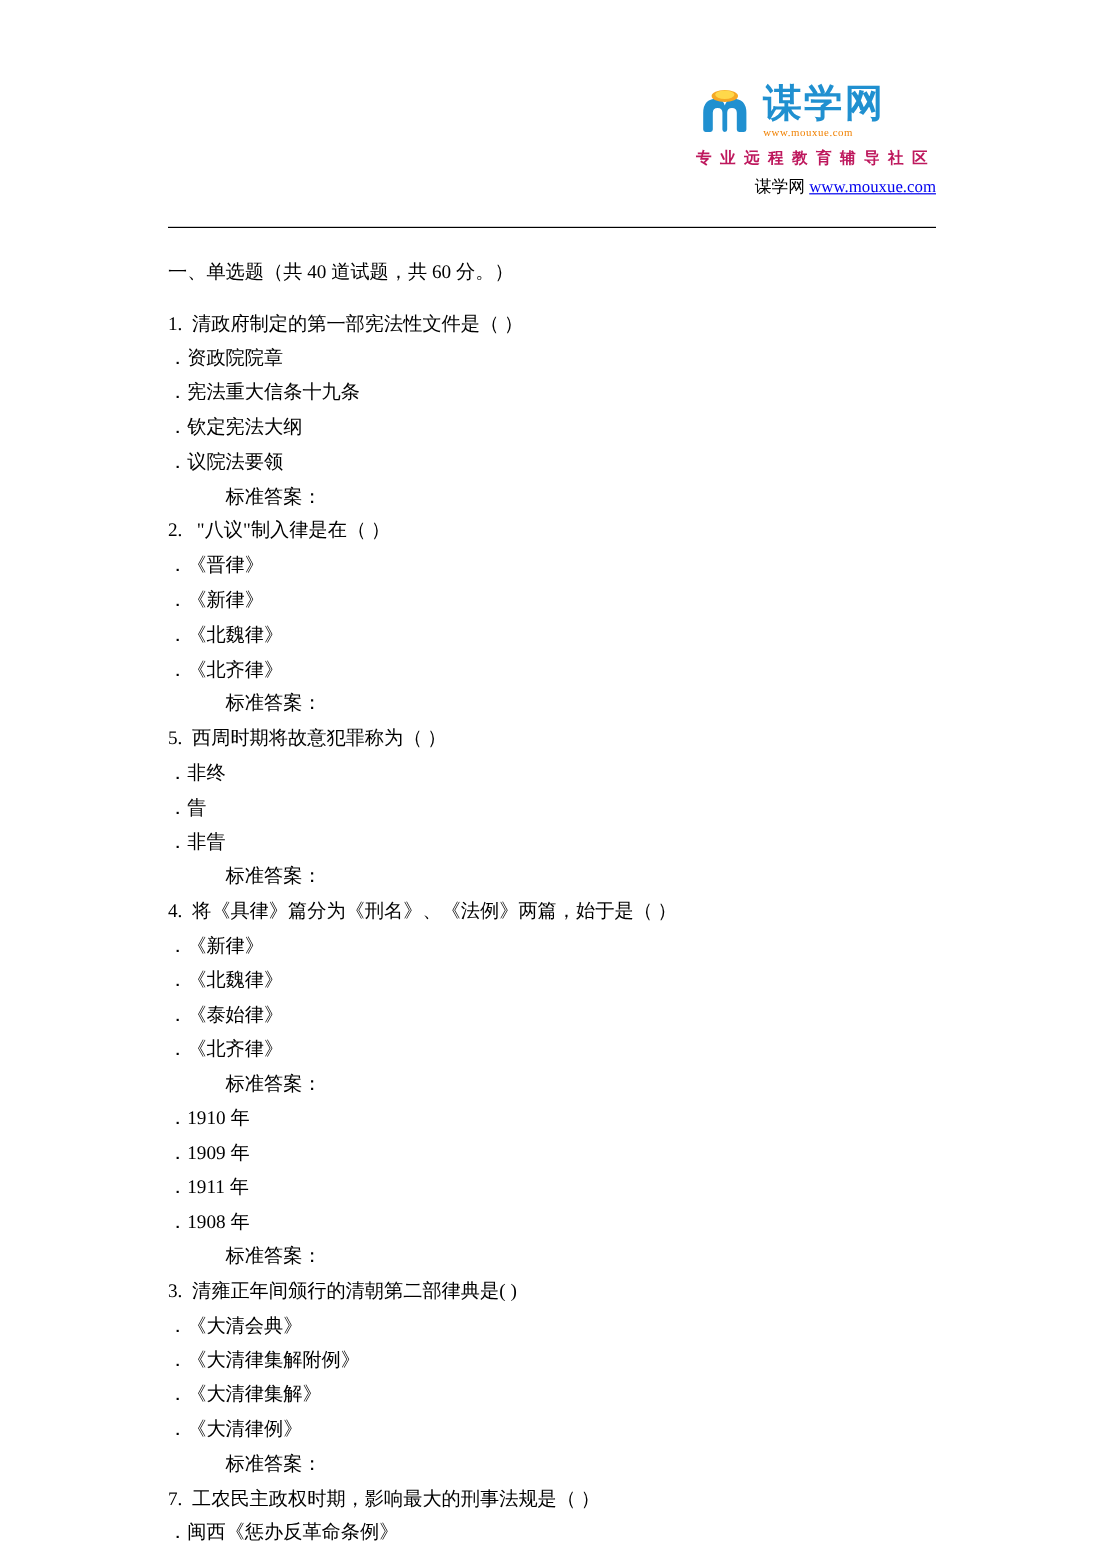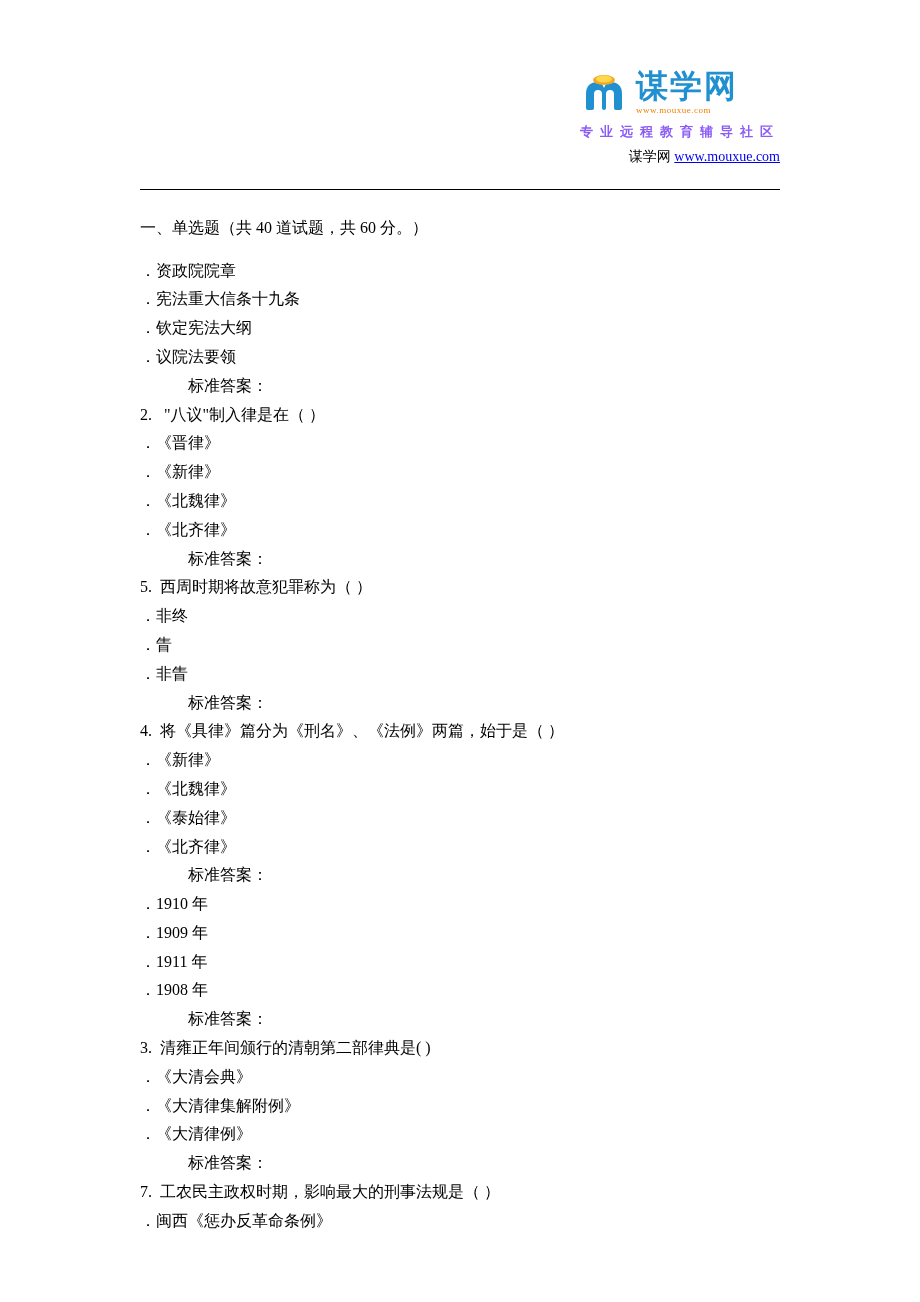--- a/index.html
+++ b/index.html
@@ -51,21 +51,21 @@
       letter-spacing: 2px;
       font-family: "Microsoft YaHei", sans-serif;
     }
     .logo-url {
       font-size: 9px;
       color: #f08000;
       letter-spacing: 0.5px;
     }
     .logo-tagline {
       font-size: 13px;
-      color: #8b5cf6;
+      color: #be185d;
       letter-spacing: 7px;
       font-family: "SimHei", sans-serif;
       margin-top: 2px;
       font-weight: bold;
       text-align: right;
     }
     .header-right {
       font-size: 14px;
       color: #000;
       padding-bottom: 4px;
@@ -121,20 +121,21 @@
     <a class="header-link">www.mouxue.com</a>
   </div>
 </div>
 
 <hr class="divider">
 
 <div class="section-title">一、单选题（共 40 道试题，共 60 分。）</div>
 
 <div id="questions-container">
     <div class="question-block">
+      <div class="question-text">1.  清政府制定的第一部宪法性文件是（ ）</div>
       <div class="option">．资政院院章</div>
       <div class="option">．宪法重大信条十九条</div>
       <div class="option">．钦定宪法大纲</div>
       <div class="option">．议院法要领</div>
       <div class="answer">标准答案：</div>
     </div>
     <div class="question-block">
       <div class="question-text">2.   "八议"制入律是在（ ）</div>
       <div class="option">．《晋律》</div>
       <div class="option">．《新律》</div>
@@ -161,20 +162,21 @@
       <div class="option">．1910 年</div>
       <div class="option">．1909 年</div>
       <div class="option">．1911 年</div>
       <div class="option">．1908 年</div>
       <div class="answer">标准答案：</div>
     </div>
     <div class="question-block">
       <div class="question-text">3.  清雍正年间颁行的清朝第二部律典是( )</div>
       <div class="option">．《大清会典》</div>
       <div class="option">．《大清律集解附例》</div>
+      <div class="option">．《大清律集解》</div>
       <div class="option">．《大清律例》</div>
       <div class="answer">标准答案：</div>
     </div>
     <div class="question-block">
       <div class="question-text">7.  工农民主政权时期，影响最大的刑事法规是（ ）</div>
       <div class="option">．闽西《惩办反革命条例》</div>
     </div>
   </div>
 
 </body></html>

